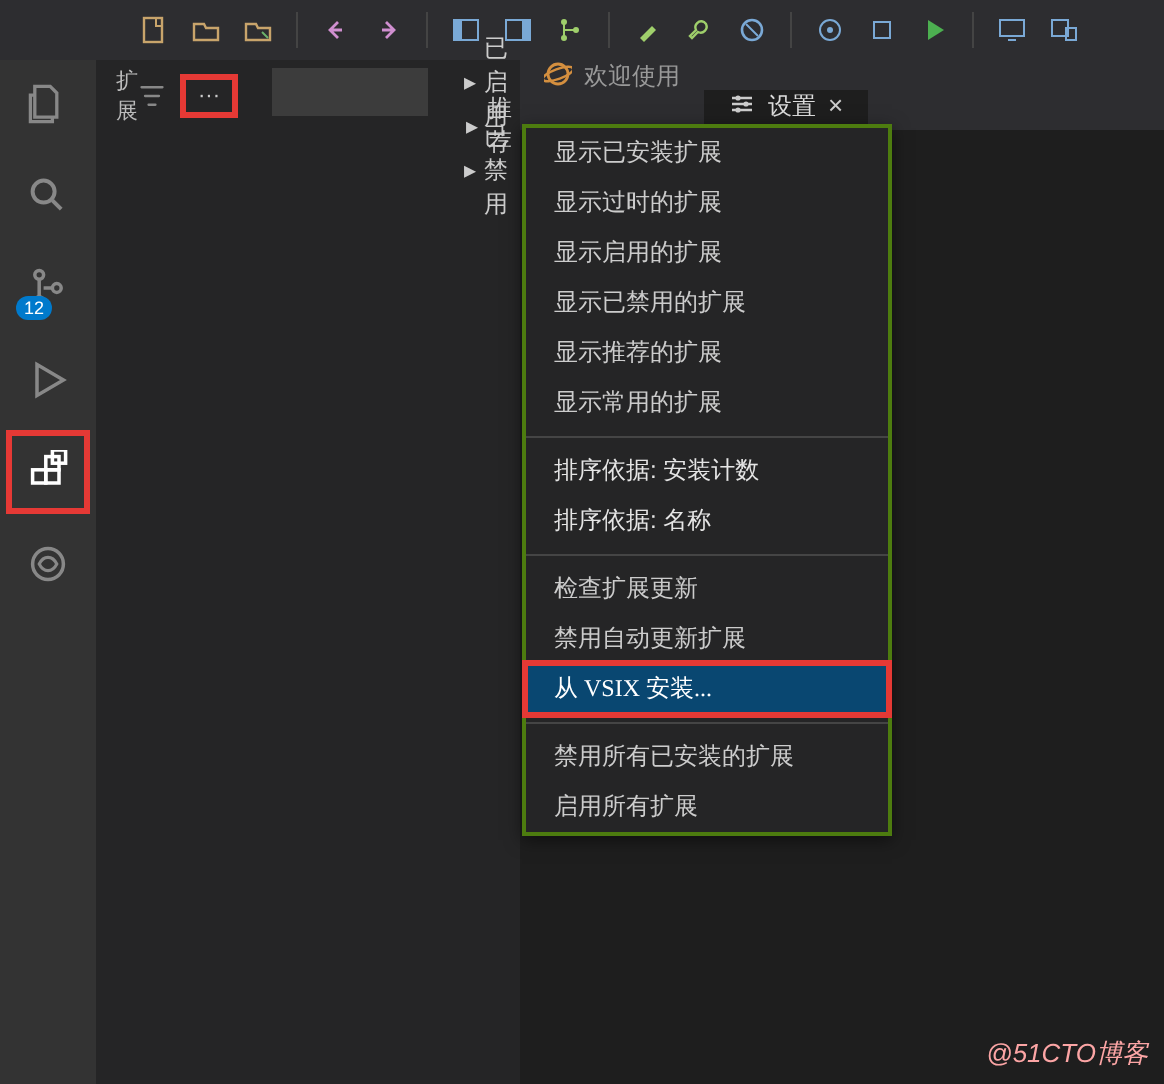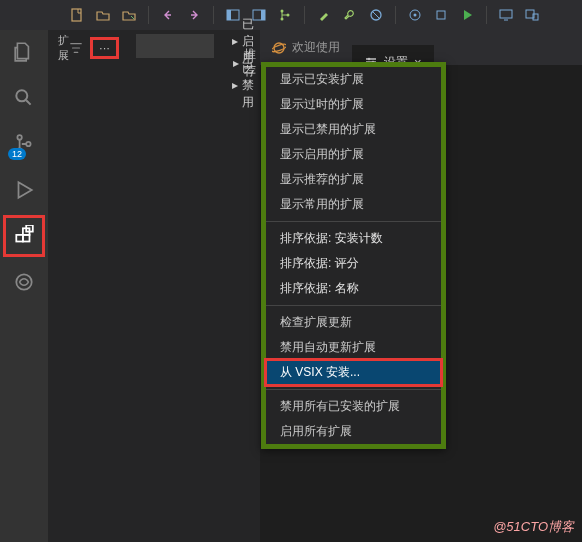--- a/index.html
+++ b/index.html
@@ -17,27 +17,27 @@
 .side-head { height:35px; display:flex; align-items:center; justify-content:space-between; padding:0 10px; font-size:11px; color:#bbb; }
 .side-head .acts { display:flex; gap:10px; align-items:center; }
 .side-head .more { padding:2px 6px; outline:3px solid #e53935; cursor:pointer; color:#ccc; }
 .search-row { padding:4px 10px 8px; }
 .search { background:#3c3c3c; border:none; color:#ccc; width:100%; height:24px; padding:0 6px; font-size:12px; }
 .tree { font-size:12px; }
 .tree-item { display:flex; align-items:center; height:22px; padding-left:8px; gap:4px; cursor:pointer; color:#ccc; }
 .tree-item .chev { width:12px; text-align:center; color:#ccc; }
 .editor { flex:1; background:#1e1e1e; position:relative; }
 .tabs { height:35px; background:#2d2d30; display:flex; align-items:center; }
-.tab { height:35px; display:flex; align-items:center; padding:0 12px; font-size:12px; gap:6px; color:#999; cursor:pointer; }
+.tab { height:35px; display:flex; padding:0 12px; font-size:12px; gap:6px; color:#999; cursor:pointer; }
 .tab.active { background:#1e1e1e; color:#ddd;margin-top:29px; }
 .tab .ticon2 { width:14px; height:14px; display:flex; align-items:center; justify-content:center; }
 .tab .close { color:#ccc; font-size:13px; }
-.menu { position:absolute; left:261px; top:62px; width:185px; background:#252526; border:5px solid #4d7c0f; box-shadow:0 2px 8px rgba(0,0,0,0.5); font-size:12px; z-index:10; }
+.menu { position:absolute; left:261px; top:62px; width:185px; background:#252526; border:2px solid #4d7c0f; box-shadow:0 2px 8px rgba(0,0,0,0.5); font-size:12px; z-index:10; }
 .menu .mi { height:25px; display:flex; align-items:center; padding:0 14px; color:#ccc; cursor:pointer; }
-.menu .mi.sel { background:#094771; color:#fff; }
+.menu .mi.sel { background:#094771; color:#fff;font-family:Liberation Serif, serif; }
 .menu .mi.sel.boxed { outline:3px solid #e53935; outline-offset:-1px; position:relative; z-index:2; }
 .menu .mi.dis { color:#e5e5e5; }
 .menu .div { height:1px; background:#454545; margin:4px 0; }
 .watermark { position:absolute; right:8px; bottom:6px; color:#fca5a5; font-size:13px; font-style:italic; }
 svg { display:block; }
 </style>
 </head>
 <body>
 
 <div class="toolbar" id="toolbar">
@@ -233,27 +233,26 @@
           <span>设置</span>
           <span class="close">×</span>
         </div>
       </div>
   </div>
 </div>
 
 <div class="menu" id="menu">
     <div class="mi">显示已安装扩展</div>
     <div class="mi">显示过时的扩展</div>
+    <div class="mi">显示启用的扩展</div>
     <div class="mi">显示已禁用的扩展</div>
-    <div class="mi">显示启用的扩展</div>
     <div class="mi">显示推荐的扩展</div>
     <div class="mi">显示常用的扩展</div>
     <div class="div"></div>
     <div class="mi dis">排序依据: 安装计数</div>
-    <div class="mi dis">排序依据: 评分</div>
     <div class="mi dis">排序依据: 名称</div>
     <div class="div"></div>
     <div class="mi">检查扩展更新</div>
     <div class="mi">禁用自动更新扩展</div>
     <div class="mi sel boxed">从 VSIX 安装...</div>
     <div class="div"></div>
     <div class="mi">禁用所有已安装的扩展</div>
     <div class="mi">启用所有扩展</div>
   </div>
 <div class="watermark">@51CTO博客</div>

